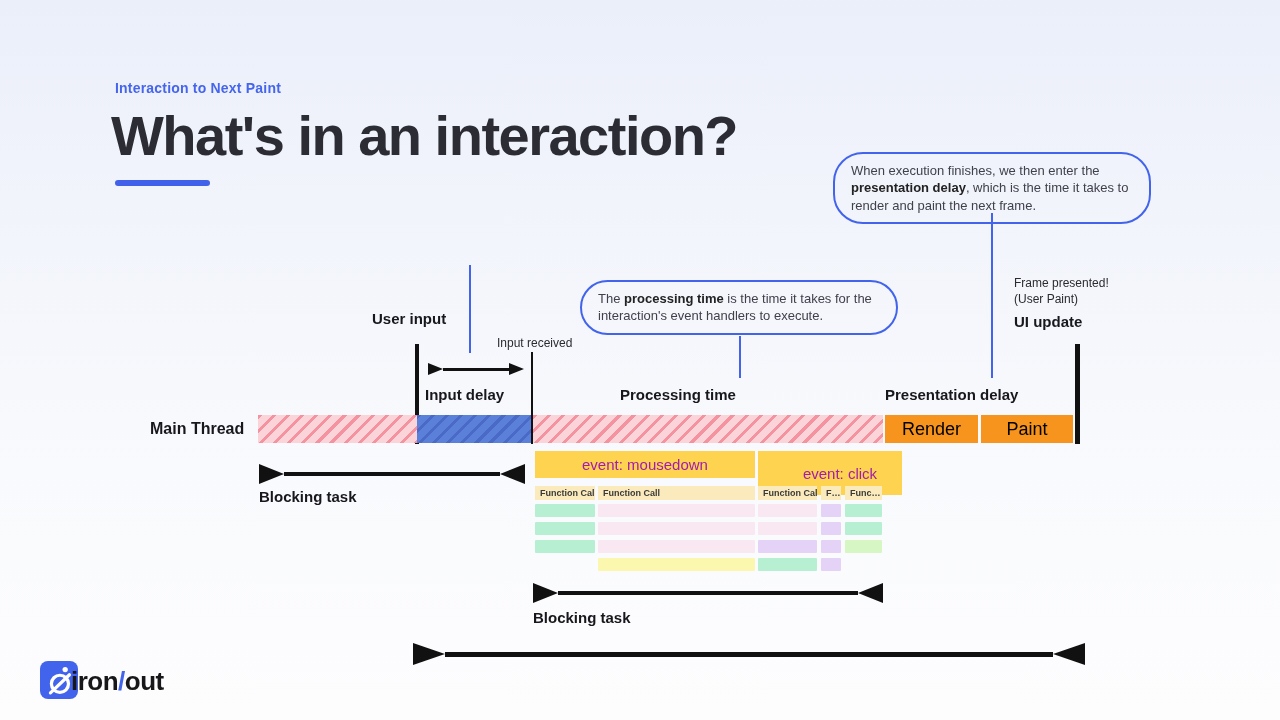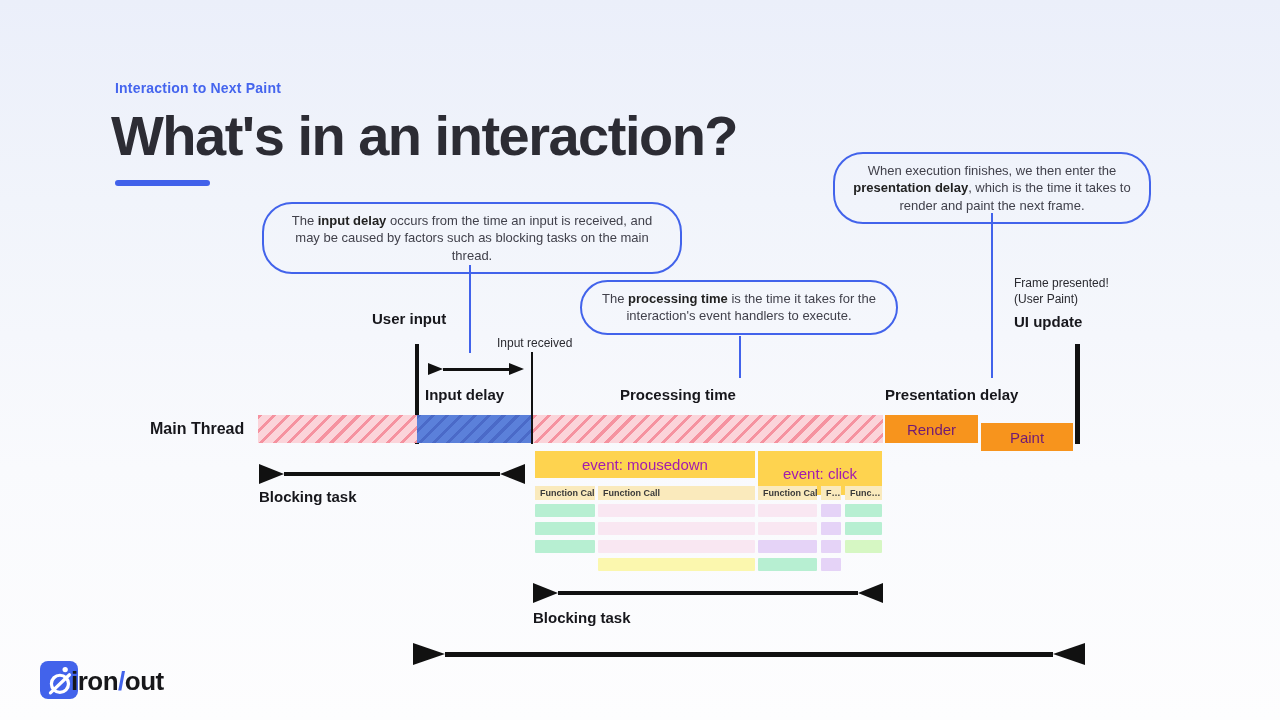--- a/index.html
+++ b/index.html
@@ -9,21 +9,21 @@
     background:linear-gradient(180deg,#ebeffa 0%,#f1f4fb 28%,#f9fafd 65%,#fdfdfe 100%);
   }
   .abs{position:absolute;}
   
   .eyebrow{font-size:14px;font-weight:700;color:#4565ee;letter-spacing:.2px;}
   .title{font-size:56px;font-weight:800;color:#2c2c34;letter-spacing:-1.5px;}
   .dash{background:#4161ea;border-radius:3px;}
   
   .callout{
     border:2px solid #4263eb;border-radius:30px;background:transparent;
-    font-size:13px;line-height:1.33;color:#41414b;text-align:center;
+    font-size:13px;line-height:1.33;color:#41414b;
     padding:8px 16px;box-sizing:border-box;
   }
   .callout b{color:#222;}
   .stem{width:2px;background:#4263eb;}
   
   .lbl-b{font-size:15px;font-weight:700;color:#17171c;}
   .lbl-s{font-size:12px;color:#2a2a30;}
   .lbl-b16{font-size:16px;font-weight:700;color:#17171c;}
   .ctr{text-align:left;}
   
@@ -33,21 +33,21 @@
   .hatch-pink{
     background-color:#fbd4da;
     background-image:repeating-linear-gradient(135deg,rgba(242,106,124,.62) 0 3px,transparent 3px 10px);
   }
   .hatch-blue{
     background-color:#5b80da;
     background-image:repeating-linear-gradient(135deg,rgba(58,84,182,.5) 0 3px,transparent 3px 10px);
   }
   .orange-box{
     background:#f7941d;display:flex;align-items:center;justify-content:center;
-    font-size:15px;color:#701a75;
+    font-size:18px;color:#000000;
   }
   
   .span-arrow{display:flex;align-items:center;}
   .span-arrow .hl{flex:1;background:#111;}
   .tri{width:0;height:0;}
   .tri-r{border-top:10px solid transparent;border-bottom:10px solid transparent;border-left:25px solid #111;}
   .tri-l{border-top:10px solid transparent;border-bottom:10px solid transparent;border-right:25px solid #111;}
   .sm .tri-r{border-top-width:6px;border-bottom-width:6px;border-left-width:15px;}
   .sm .hl{height:3px;}
   .bt .hl{height:4px;}
@@ -72,23 +72,20 @@
 </style>
 </head>
 <body>
 
 <div class="slide">
 
   <div class="abs eyebrow" style="left:115px;top:80px;">Interaction to Next Paint</div>
   <div class="abs title" style="left:111px;top:103px;">What's in an interaction?</div>
   <div class="abs dash" style="left:115px;top:180px;width:95px;height:6px;"></div>
 
-  <div class="abs callout" style="left:262px;top:202px;width:420px;">
-    <span>The </span><b>input delay</b><span> occurs from the time an input is received, and may be caused by factors such as blocking tasks on the main thread.</span>
-  </div>
   <div class="abs stem" style="left:469px;top:265px;height:88px;"></div>
 
   <div class="abs callout" style="left:580px;top:280px;width:318px;">
     <span>The </span><b>processing time</b><span> is the time it takes for the interaction's event handlers to execute.</span>
   </div>
   <div class="abs stem" style="left:739px;top:336px;height:42px;"></div>
 
   <div class="abs callout" style="left:833px;top:152px;width:318px;">
     <span>When execution finishes, we then enter the </span><b>presentation delay</b><span>, which is the time it takes to render and paint the next frame.</span>
   </div>
@@ -114,33 +111,33 @@
   <div class="abs lbl-s ctr" style="left:1014px;top:292px;width:130px;">(User Paint)</div>
   <div class="abs lbl-b ctr" style="left:1014px;top:313px;width:130px;">UI update</div>
   <div class="abs vline" style="left:1075px;top:344px;width:5px;height:100px;"></div>
 
   <div class="abs lbl-b16" style="left:150px;top:420px;">Main Thread</div>
   <div class="abs" style="left:258px;top:415px;width:815px;height:28px;">
     <div class="abs bar hatch-pink" style="left:0;top:0;width:159px;"></div>
     <div class="abs bar hatch-blue" style="left:159px;top:0;width:114px;"></div>
     <div class="abs bar hatch-pink" style="left:275px;top:0;width:350px;"></div>
     <div class="abs bar orange-box" style="left:627px;top:0;width:93px;">Render</div>
-    <div class="abs bar orange-box" style="left:723px;top:8px;width:92px;">Paint</div>
+    <div class="abs bar orange-box" style="left:723px;top:0;width:92px;">Paint</div>
   </div>
 
   <div class="abs span-arrow bt" style="left:259px;top:464px;width:266px;height:20px;">
     <div class="tri tri-r"></div>
     <div class="hl"></div>
     <div class="tri tri-l"></div>
   </div>
   <div class="abs lbl-b ctr" style="left:259px;top:488px;width:266px;">Blocking task</div>
 
   <div class="abs" style="left:535px;top:451px;width:348px;height:121px;">
       <div class="flame-event" style="left: 0px; top: 0px; width: 220px; height: 27px;">event: mousedown</div>
-      <div class="flame-event" style="left: 223px; top: 0px; width: 124px; height: 44px;">event: click</div>
+      <div class="flame-event" style="left: 223px; top: 0px; width: 124px; height: 44px; padding-left: 20px;">event: click</div>
       <div class="flame-head" style="left: 0px; top: 35px; width: 60px; height: 14px;">Function Call</div>
       <div class="flame-head" style="left: 63px; top: 35px; width: 157px; height: 14px;">Function Call</div>
       <div class="flame-head" style="left: 223px; top: 35px; width: 59px; height: 14px;">Function Call</div>
       <div class="flame-head" style="left: 286px; top: 35px; width: 20px; height: 14px;">F…</div>
       <div class="flame-head" style="left: 310px; top: 35px; width: 37px; height: 14px;">Func…</div>
       <div class="flame-block" style="left: 0px; top: 53px; width: 60px; height: 13px; background: rgb(183, 239, 210);"></div>
       <div class="flame-block" style="left: 63px; top: 53px; width: 157px; height: 13px; background: rgb(249, 231, 242);"></div>
       <div class="flame-block" style="left: 223px; top: 53px; width: 59px; height: 13px; background: rgb(249, 231, 242);"></div>
       <div class="flame-block" style="left: 286px; top: 53px; width: 20px; height: 13px; background: rgb(229, 211, 247);"></div>
       <div class="flame-block" style="left: 310px; top: 53px; width: 37px; height: 13px; background: rgb(183, 239, 210);"></div>

